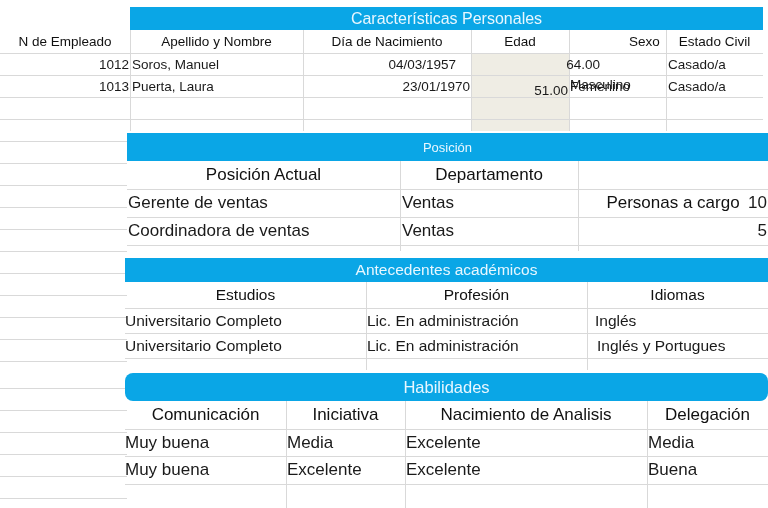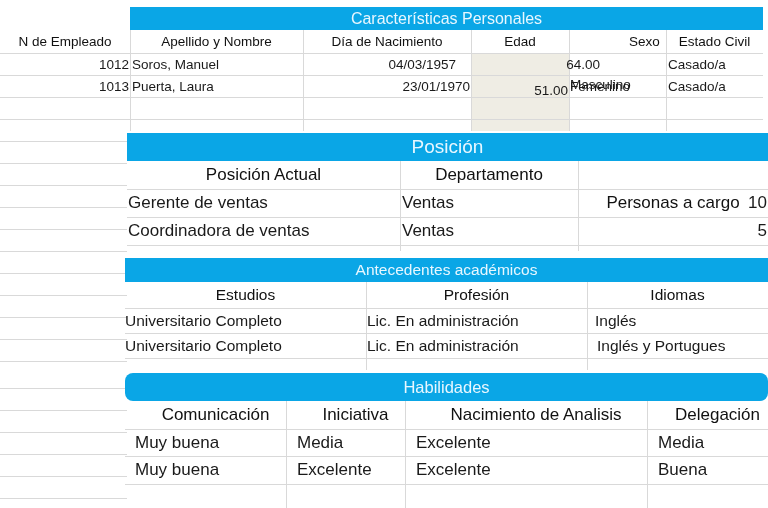--- a/index.html
+++ b/index.html
@@ -19,21 +19,21 @@
   .cell {
     position:absolute; box-sizing:border-box; white-space:nowrap;
     display:flex; align-items:center; overflow:hidden;
   }
   .c { justify-content:center; }
   .r { justify-content:flex-end; }
   .l { justify-content:flex-start; }
   .t1 { font-size:13.5px; }
   .t2 { font-size:17px; }
   .t3 { font-size:15.5px; }
-  .t4 { font-size:17px;margin-left:10px; }
+  .t4 { font-size:17px; }
   .hdr { color:#111; }
   .shade { position:absolute; background:#efede4; }
 </style>
 </head>
 <body>
 
 <div>
   <div class="hline" style="left:0;top:53px;width:130px;"></div>
   <div class="hline" style="left:0;top:75px;width:130px;"></div>
   <div class="hline" style="left:0;top:97px;width:130px;"></div>
@@ -90,21 +90,21 @@
 
   <div class="cell r t1" style="left:0;top:75px;width:130px;height:22px;padding-right:1px;">1013</div>
   <div class="cell l t1" style="left:130px;top:75px;width:173px;height:22px;padding-left:2px;">Puerta, Laura</div>
   <div class="cell r t1" style="left:303px;top:75px;width:168px;height:22px;padding-right:1px;">23/01/1970</div>
   <div class="cell r t1" style="left:471px;top:67px;width:98px;height:22px;padding-right:1px;margin-top:12px;">51.00</div>
   <div class="cell l t1" style="left:569px;top:75px;width:97px;height:22px;padding-left:1px;">Femenino</div>
   <div class="cell l t1" style="left:666px;top:75px;width:97px;height:22px;padding-left:2px;">Casado/a</div>
 </section>
 
 <section>
-  <div class="bar" style="left:127px;top:133px;width:641px;height:28px;font-size:19px;">
+  <div class="bar" style="left:127px;top:133px;width:641px;height:28px;font-size:13px;">
     <span>Posición</span>
   </div>
 
   <div class="hline" style="left:127px;top:189px;width:641px;"></div>
   <div class="hline" style="left:127px;top:217px;width:641px;"></div>
   <div class="hline" style="left:127px;top:245px;width:641px;"></div>
   <div class="vline" style="left:400px;top:161px;height:90px;"></div>
   <div class="vline" style="left:578px;top:161px;height:90px;"></div>
 
   <div class="cell c t2 hdr" style="left:127px;top:161px;width:273px;height:28px;">Posición Actual</div>

